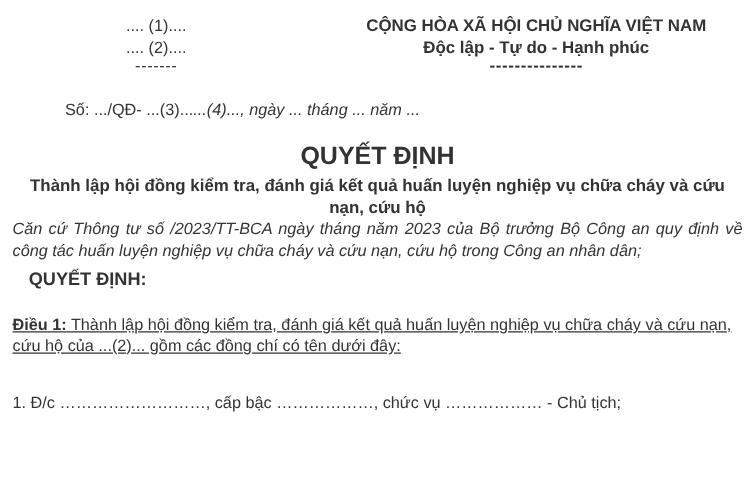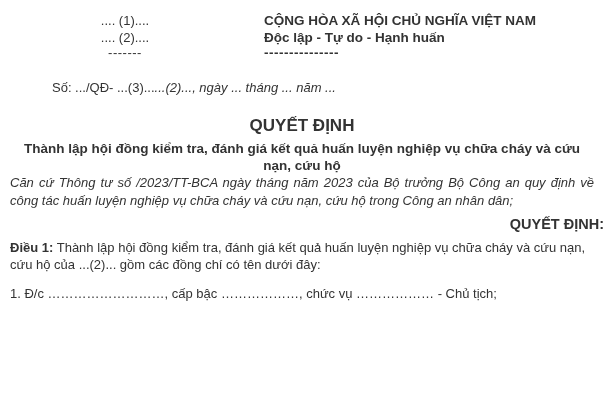--- a/index.html
+++ b/index.html
@@ -23,90 +23,90 @@
     justify-content: space-between;
     padding: 0 10px;
   }
   .header-left {
     width: 230px;
     text-align: center;
     line-height: 17px;
   }
   .header-right {
     width: 330px;
-    text-align: left;
+    text-align: center;
     line-height: 17px;
     font-weight: bold;
     font-size: 13.5px;
   }
   .sep { line-height: 14px; letter-spacing: 0.5px; }
 
   .meta-row {
     display: flex;
     justify-content: flex-start;
     padding: 0 17px 0 52px;
     margin-top: 19px;
     line-height: 17px;
   }
 
   .doc-title {
     margin-top: 21px;
     text-align: center;
     font-weight: bold;
-    font-size: 17px;
+    font-size: 20px;
     line-height: 17px;
   }
   .doc-subject {
     margin-top: 6px;
     padding: 0 12px;
     text-align: center;
     font-weight: bold;
     font-size: 13.5px;
     line-height: 17px;
   }
 
   p { margin: 0; padding: 0 10px; line-height: 18px; }
   .legal {
     text-align: justify;
   }
   .basis { margin-top: 11px; line-height: 17px; }
   .proposal { margin-top: 9px; line-height: 17px; }
 
   .decision-heading {
     margin-top: 6px;
-    text-align: right;
+    text-align: left;
     font-weight: bold;
     font-size: 14.5px;
     line-height: 17px;
     margin-left: 23px;
   }
-  .article { margin-top: 6px; line-height: 17px; }
-  .member { margin-top: 12px; line-height: 17px; }
+  .article { margin-top: 18px; line-height: 17px; text-decoration: underline; }
+  .member { margin-top: 28px; line-height: 17px; }
 </style>
 </head>
 <body>
 
 <div class="page">
 
   <div class="header-row">
     <div class="header-left">
       <div>.... (1)....</div>
       <div>.... (2)....</div>
       <div class="sep">-------</div>
     </div>
     <div class="header-right">
       <div>CỘNG HÒA XÃ HỘI CHỦ NGHĨA VIỆT NAM</div>
-      <div>Độc lập - Tự do - Hạnh huấn</div>
+      <div>Độc lập - Tự do - Hạnh phúc</div>
       <div class="sep">---------------</div>
     </div>
   </div>
 
   <div class="meta-row">
     <div>Số: .../QĐ- ...(3)...</div>
-    <div class="italic">...(2)..., ngày ... tháng ... năm ...</div>
+    <div class="italic">...(4)..., ngày ... tháng ... năm ...</div>
   </div>
 
   <div class="doc-title">QUYẾT ĐỊNH</div>
   <div class="doc-subject">Thành lập hội đồng kiểm tra, đánh giá kết quả huấn luyện nghiệp vụ chữa cháy và cứu nạn, cứu hộ</div>
 
   <p class="legal italic">Căn cứ Thông tư số /2023/TT-BCA ngày tháng năm 2023 của Bộ trưởng Bộ Công an quy định về công tác huấn luyện nghiệp vụ chữa cháy và cứu nạn, cứu hộ trong Công an nhân dân;</p>
 
   <div class="decision-heading">QUYẾT ĐỊNH:</div>
 
   <p class="article"><span class="bold">Điều 1:</span><span> Thành lập hội đồng kiểm tra, đánh giá kết quả huấn luyện nghiệp vụ chữa cháy và cứu nạn, cứu hộ của ...(2)... gồm các đồng chí có tên dưới đây:</span></p>

